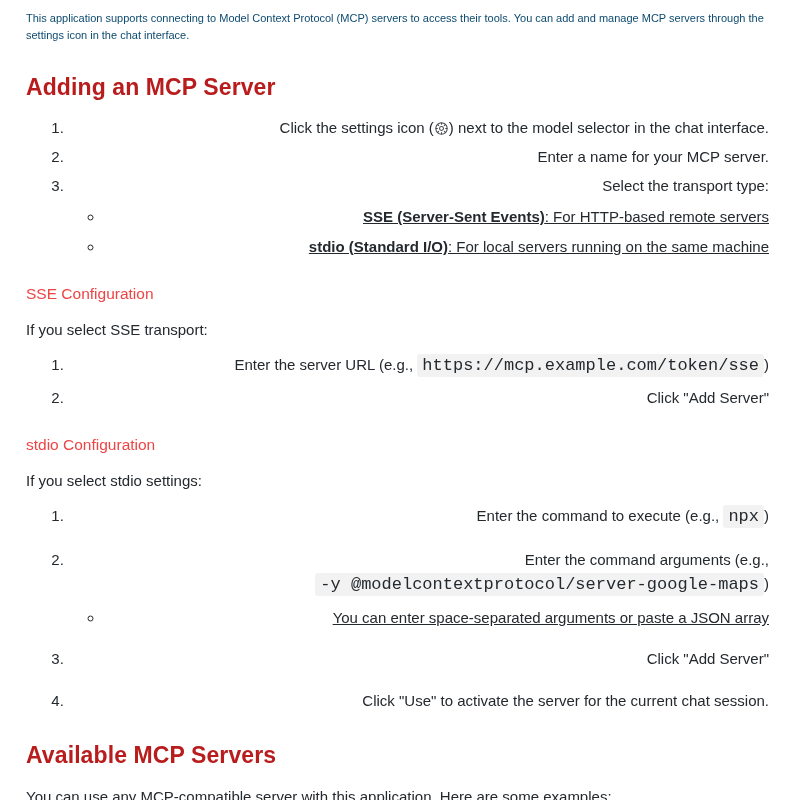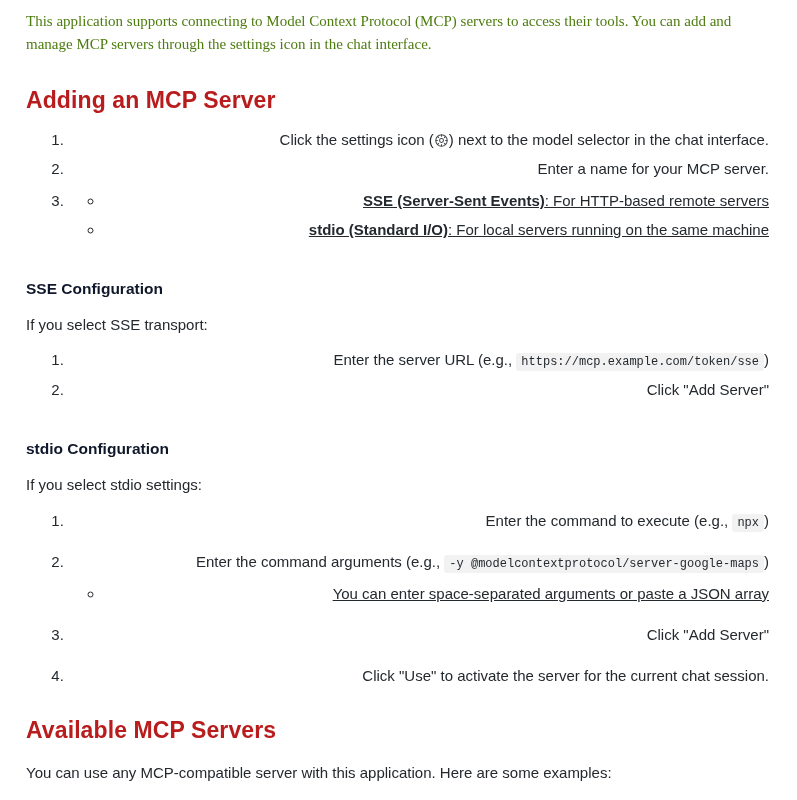--- a/index.html
+++ b/index.html
@@ -15,37 +15,36 @@
     font-size: 15px;
     line-height: 1.55;
     overflow: hidden;
   }
   .page {
     padding: 10px 28px 0 26px;
     box-sizing: border-box;
   }
   p.intro {
     margin: 0 0 6px 0;
-    font-size: 15px;
-    color: #4d7c0f;
+    font-size: 11px;
+    color: #0c4a6e;
     max-width: 745px;
-    font-family: Liberation Serif, serif;
   }
   h2.section {
     font-size: 23px;
     font-weight: 600;
     margin: 26px 0 10px 0;
     color: #b91c1c;
     letter-spacing: 0.1px;
   }
   h3.subsection {
     font-size: 15.5px;
-    font-weight: 700;
-    margin: 36px 0 10px 0;
-    color: #0f172a;
+    font-weight: 400;
+    margin: 24px 0 10px 0;
+    color: #ef4444;
   }
   p.lead {
     margin: 12px 0 12px 0;
     font-size: 15px;
   }
   ol.steps {
     margin: 6px 0 4px 0;
     padding-left: 42px;
     text-align: right;
   }
@@ -61,21 +60,21 @@
     margin: 8px 0 4px 0;
     padding-left: 32px;
   }
   ul.sub > li {
     margin: 0 0 6px 0;
     padding-left: 2px;
     text-decoration: underline;
   }
   code, .code {
     font-family: "Liberation Mono", monospace;
-    font-size: 12px;
+    font-size: 17px;
     background: #f2f2f2;
     border-radius: 3px;
     padding: 2px 5px;
     color: #24292e;
     white-space: nowrap;
   }
   b, strong {
     font-weight: 700;
   }
   .gear-icon {
@@ -108,20 +107,21 @@
               <line x1="12" y1="8" x2="14.1" y2="8"></line>
               <line x1="3.7" y1="3.7" x2="5.2" y2="5.2"></line>
               <line x1="10.8" y1="10.8" x2="12.3" y2="12.3"></line>
               <line x1="12.3" y1="3.7" x2="10.8" y2="5.2"></line>
               <line x1="5.2" y1="10.8" x2="3.7" y2="12.3"></line>
             </g>
           </svg></span><span>) next to the model selector in the chat interface.</span>
     </li>
     <li>Enter a name for your MCP server.</li>
     <li>
+      <span>Select the transport type:</span>
       <ul class="sub">
         <li>
           <b>SSE (Server-Sent Events)</b><span>: For HTTP-based remote servers</span>
         </li>
         <li>
           <b>stdio (Standard I/O)</b><span>: For local servers running on the same machine</span>
         </li>
       </ul>
     </li>
   </ol>

